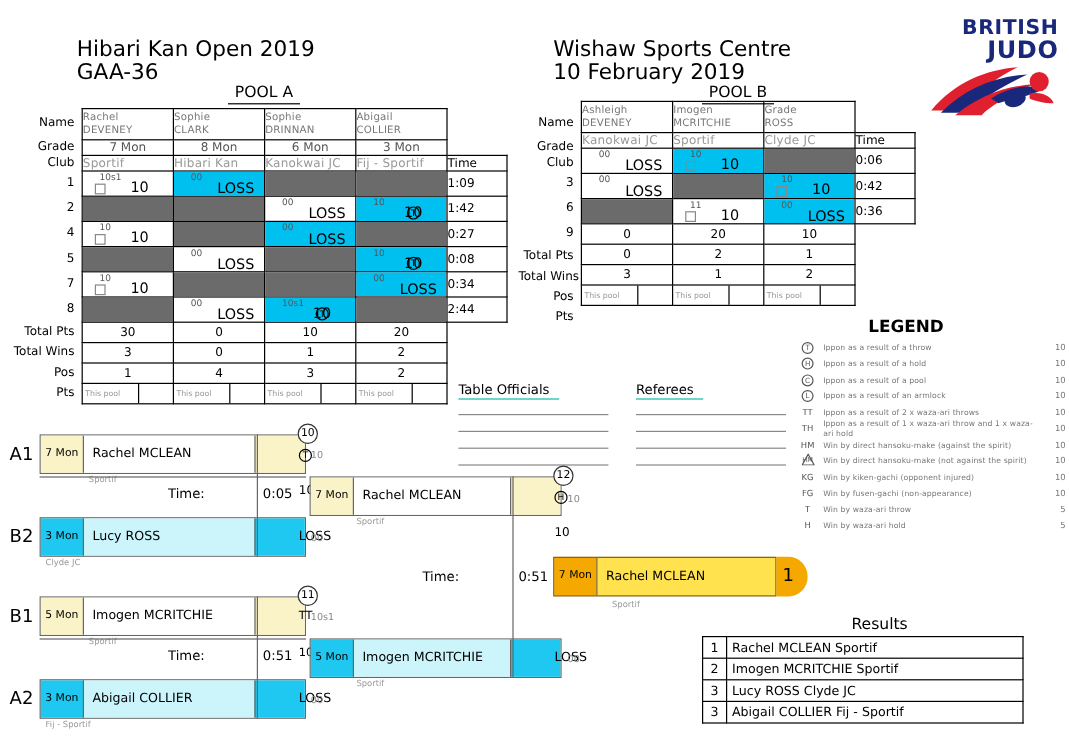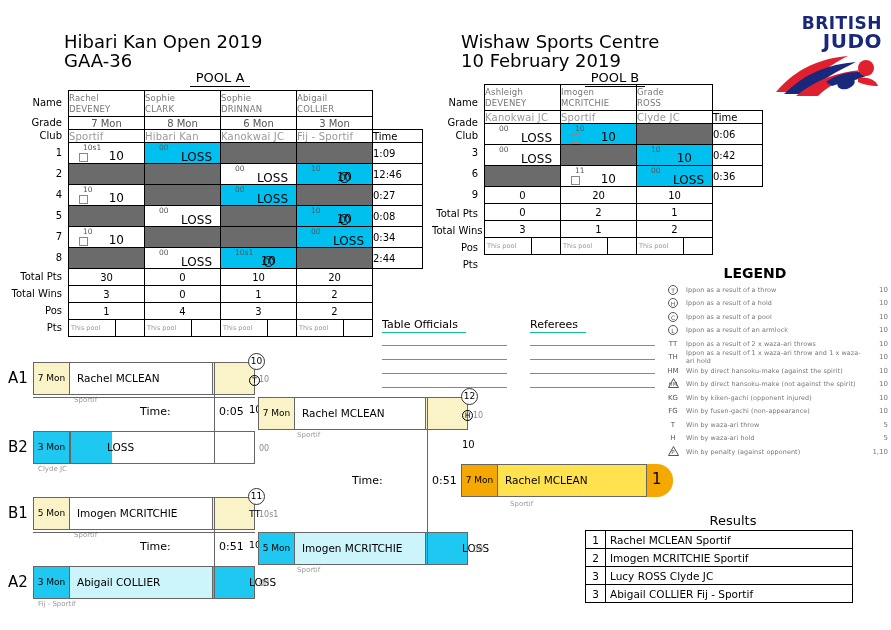--- a/index.html
+++ b/index.html
@@ -205,21 +205,21 @@
         <td class="mcell grey"></td>
         <td class="mcell">
           <span class="small">00</span>
           <span class="loss">LOSS</span>
         </td>
         <td class="mcell cyan">
           <span class="small">10</span>
           <span class="ipglyph"><span class="cirI">T</span></span>
           <span class="big">10</span>
         </td>
-        <td class="ttime">12:46</td>
+        <td class="ttime">1:42</td>
       </tr>
       <tr>
         <td class="mcell">
           <span class="small">10</span>
           <span class="ipbox"></span>
           <span class="big">10</span>
         </td>
         <td class="mcell grey"></td>
         <td class="mcell cyan">
           <span class="small">00</span>
@@ -522,44 +522,38 @@
     <div class="leg-row">
       <span class="leg-sym">T</span>
       <span class="leg-txt">Win by waza-ari throw</span>
       <span class="leg-val">5</span>
     </div>
     <div class="leg-row">
       <span class="leg-sym">H</span>
       <span class="leg-txt">Win by waza-ari hold</span>
       <span class="leg-val">5</span>
     </div>
-    <div class="leg-row">
-      <span class="leg-sym"><span class="symtri"><svg width="11" height="10">
-            <polygon points="5.5,0.5 10.5,9.5 0.5,9.5" fill="none" stroke="#555" stroke-width="1"></polygon>
-          </svg><span>P</span></span></span>
-      <span class="leg-txt">Win by penalty (against opponent)</span>
-      <span class="leg-val">1,10</span>
-    </div>
   </div>
 
 <div class="abs seed" style="left:8px;top:369px;">A1</div>
 <div class="abs bbox" style="left:33px;top:362px;width:222px;">
   <div class="bgrade cream">7 Mon</div>
   <div class="bname cream2">Rachel MCLEAN</div>
   <div class="bres cream">
     <span class="cirI">T</span><span style="font-size:10px;">10</span>
   </div>
 </div>
 <div class="abs club-lbl" style="left:74px;top:396px;">Sportif</div>
 <div class="abs side-score" style="left:259px;top:375px;">10</div>
 <div class="abs mnum" style="left:248px;top:353px;">10</div>
 
 <div class="abs seed" style="left:8px;top:438px;">B2</div>
 <div class="abs bbox" style="left:33px;top:431px;width:222px;">
   <div class="bgrade cyanD">3 Mon</div>
+  <div class="bname cyanL">Lucy ROSS</div>
   <div class="bres cyanD">LOSS</div>
 </div>
 <div class="abs club-lbl" style="left:38px;top:465px;">Clyde JC</div>
 <div class="abs side-score" style="left:259px;top:444px;">00</div>
 <div class="abs timelbl" style="left:140px;top:405px;">Time:</div>
 <div class="abs timeval" style="left:219px;top:405px;">0:05</div>
 <div class="abs vline" style="left:214px;top:362px;height:102px;"></div>
 <div class="abs hline" style="left:33px;top:397px;width:222px;"></div>
 
 <div class="abs seed" style="left:8px;top:504px;">B1</div>

